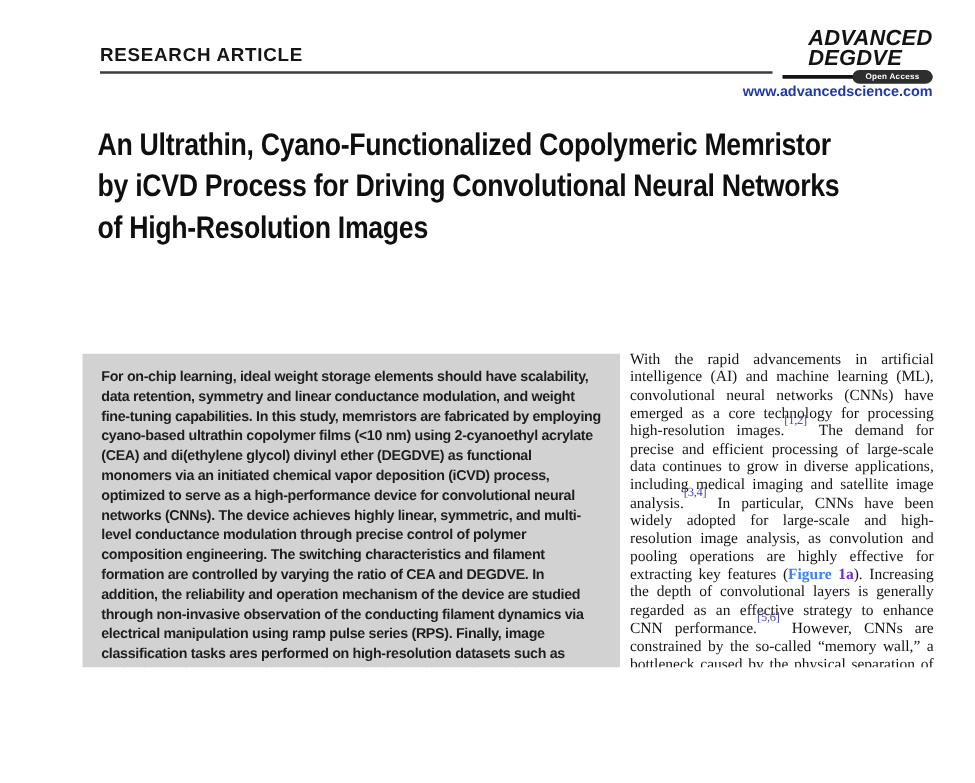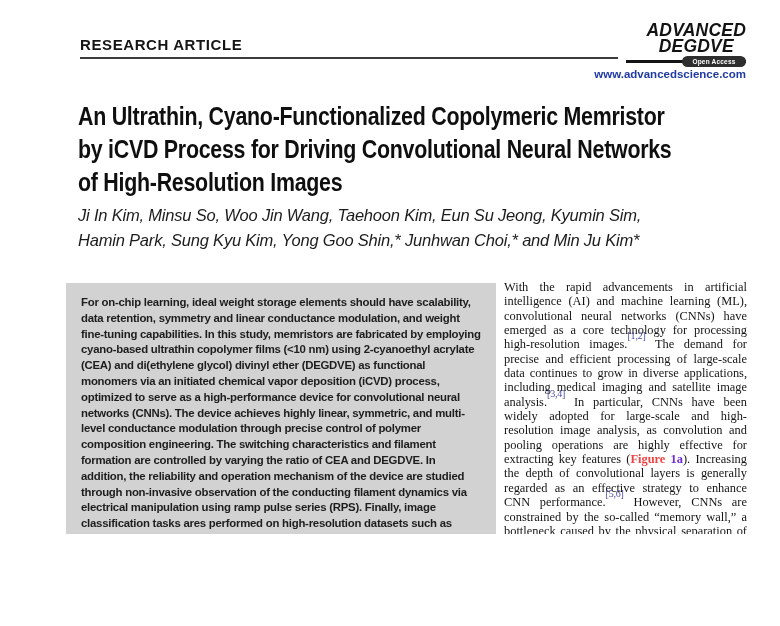--- a/index.html
+++ b/index.html
@@ -13,21 +13,21 @@
   .hdr-type {
     position:absolute; left:80px; top:36px;
     font:700 15px "Liberation Sans", sans-serif;
     letter-spacing:0.6px; color:#151515;
   }
   .hdr-rule {
     position:absolute; left:80px; top:57px; width:538px; height:2px;
     background:#3c3c3c;
   }
   .logo {
-    position:absolute; right:34px; top:22px; text-align:center;
+    position:absolute; right:34px; top:22px; text-align:left;
     font-family:"Liberation Sans", sans-serif; font-style:italic; font-weight:700;
     font-size:17.5px; line-height:16px; letter-spacing:0.2px; color:#131313;
   }
   .logo-bar {
     position:absolute; right:34px; top:60px; width:120px; height:3px; background:#141414;
   }
   .oa-pill {
     position:absolute; right:34px; top:56px; width:64px; height:11px;
     border-radius:6px; background:#2e2e2e; color:#ffffff;
     font:700 6.5px/11px "Liberation Sans", sans-serif;
@@ -71,21 +71,21 @@
     color:#111111; margin-bottom:11px;
   }
   .body-text {
     font:400 12.4px/14.35px "Liberation Serif", serif;
     text-align:justify; color:#141414;
   }
   .body-text sup.ref {
     font-size:10px; color:#4a4aa8; position:relative; top:-4px;
     letter-spacing:-0.2px; line-height:0;
   }
-  .body-text b { font-weight:700; color:#ef4444; }
+  .body-text b { font-weight:700; color:#3b82f6; }
   .body-text b.figlink { color:#6d28d9; }
 </style>
 </head>
 <body>
 
 <div class="page">
 
   <div class="hdr-type">RESEARCH ARTICLE</div>
   <div class="hdr-rule"></div>
 
@@ -96,24 +96,20 @@
   <div class="logo-bar"></div>
   <div class="oa-pill">Open Access</div>
   <a class="website" href="#">www.advancedscience.com</a>
 
   <h1 class="title">
     <div class="tline">An Ultrathin, Cyano-Functionalized Copolymeric Memristor</div>
     <div class="tline">by iCVD Process for Driving Convolutional Neural Networks</div>
     <div class="tline">of High-Resolution Images</div>
   </h1>
 
-  <div class="authors">
-    <div class="aline">Ji In Kim, Minsu So, Woo Jin Wang, Taehoon Kim, Eun Su Jeong, Kyumin Sim,</div>
-    <div class="aline">Hamin Park, Sung Kyu Kim, Yong Goo Shin,* Junhwan Choi,* and Min Ju Kim*</div>
-  </div>
 
   <div class="abstract-box">
     <p class="abstract-text">For on-chip learning, ideal weight storage elements should have scalability, data retention, symmetry and linear conductance modulation, and weight fine-tuning capabilities. In this study, memristors are fabricated by employing cyano-based ultrathin copolymer films (&lt;10 nm) using 2-cyanoethyl acrylate (CEA) and di(ethylene glycol) divinyl ether (DEGDVE) as functional monomers via an initiated chemical vapor deposition (iCVD) process, optimized to serve as a high-performance device for convolutional neural networks (CNNs). The device achieves highly linear, symmetric, and multi-level conductance modulation through precise control of polymer composition engineering. The switching characteristics and filament formation are controlled by varying the ratio of CEA and DEGDVE. In addition, the reliability and operation mechanism of the device are studied through non-invasive observation of the conducting filament dynamics via electrical manipulation using ramp pulse series (RPS). Finally, image classification tasks ares performed on high-resolution datasets such as Oxford 102 Flowers, Food-101, and Stanford Cars by varying pulse amplitudes and durations to simulate conductance modulation such as potentiation and depression of weights in memristors. Utilizing various networks such as VGG-X, ResNet-X, and DenseNet, the proposed system demonstrated robust performance, achieving up to 88.39% classification accuracy, validating the efficiency of the memristor-based CNN architecture in real-world AI applications.</p>
   </div>
 
   <div class="intro-col">
     <p class="body-text"><span>With the rapid advancements in artificial intelligence (AI) and machine learning (ML), convolutional neural networks (CNNs) have emerged as a core technology for processing high-resolution images.</span><sup class="ref">[1,2]</sup><span> The demand for precise and efficient processing of large-scale data continues to grow in diverse applications, including medical imaging and satellite image analysis.</span><sup class="ref">[3,4]</sup><span> In particular, CNNs have been widely adopted for large-scale and high-resolution image analysis, as convolution and pooling operations are highly effective for extracting key features (</span><b>Figure </b><b class="figlink">1a</b><span>). Increasing the depth of convolutional layers is generally regarded as an effective strategy to enhance CNN performance.</span><sup class="ref">[5,6]</sup><span> However, CNNs are constrained by the so-called “memory wall,” a bottleneck caused by the physical separation of computation and memory in von Neumann architectures, which severely limits energy efficiency and scalability in con-</span></p>
   </div>
 
 </div>

